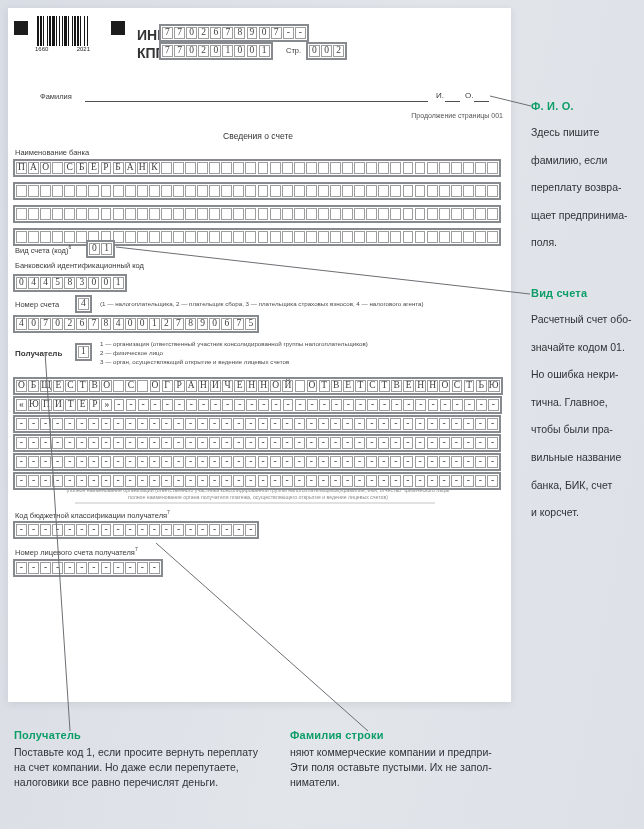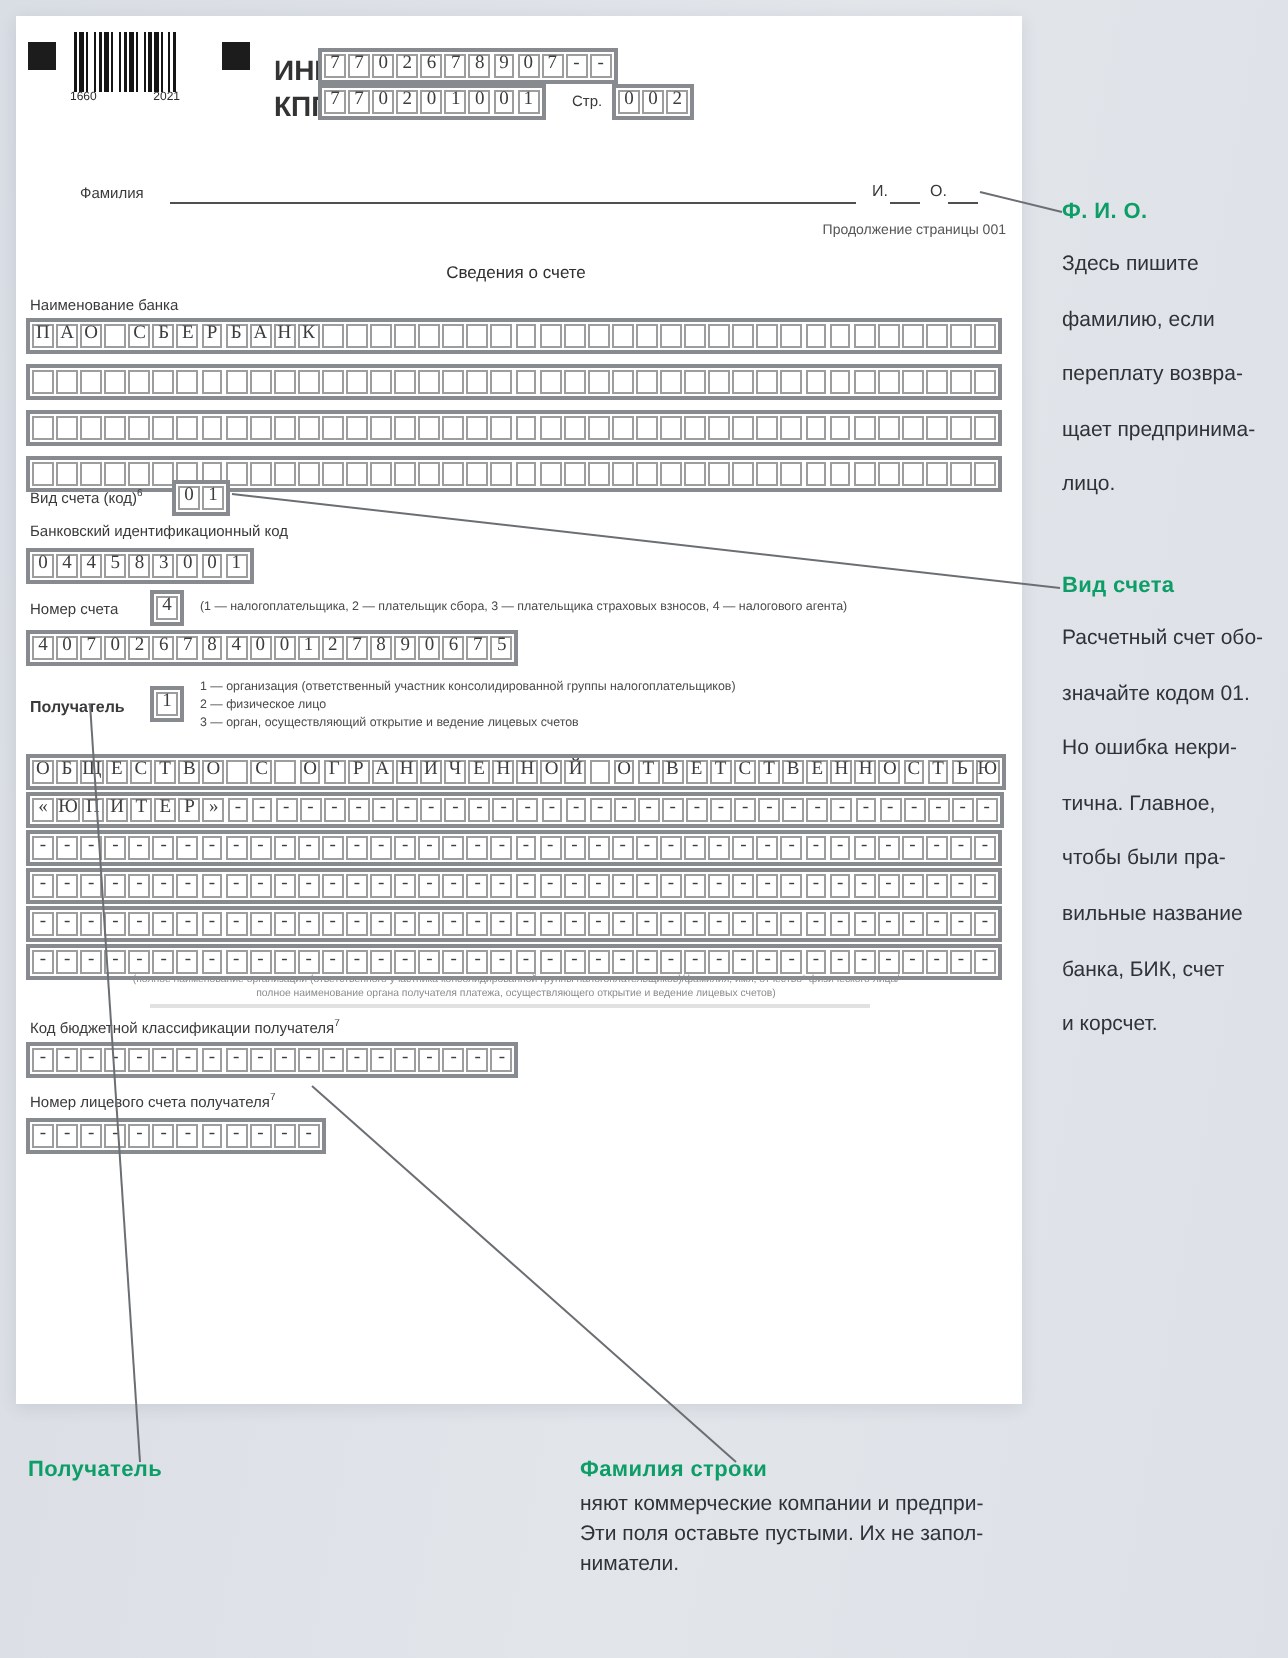--- a/index.html
+++ b/index.html
@@ -637,40 +637,45 @@
   <line x1="156" y1="543" x2="368" y2="731" stroke="#6b6f73" stroke-width="1"></line>
 </svg>
 
 <div class="abs side" style="left:531px;top:100px;width:108px;">
   <div class="ann-title">Ф. И. О.</div>
   <div>
       <div class="ann-line">Здесь пишите</div>
       <div class="ann-line">фамилию, если</div>
       <div class="ann-line">переплату возвра-</div>
       <div class="ann-line">щает предпринима-</div>
-      <div class="ann-line">лицо.</div>
+      <div class="ann-line">поля.</div>
     </div>
 </div>
 
 <div class="abs side" style="left:531px;top:287px;width:108px;">
   <div class="ann-title">Вид счета</div>
   <div>
       <div class="ann-line">Расчетный счет обо-</div>
       <div class="ann-line">значайте кодом 01.</div>
       <div class="ann-line">Но ошибка некри-</div>
       <div class="ann-line">тична. Главное,</div>
       <div class="ann-line">чтобы были пра-</div>
       <div class="ann-line">вильные название</div>
       <div class="ann-line">банка, БИК, счет</div>
       <div class="ann-line">и корсчет.</div>
     </div>
 </div>
 
 <div class="abs bottom" style="left:14px;top:729px;width:275px;">
   <div class="ann-title">Получатель</div>
+  <div>
+      <div class="ann-line">Поставьте код 1, если просите вернуть переплату</div>
+      <div class="ann-line">на счет компании. Но даже если перепутаете,</div>
+      <div class="ann-line">налоговики все равно перечислят деньги.</div>
+    </div>
 </div>
 
 <div class="abs bottom" style="left:290px;top:729px;width:250px;">
   <div class="ann-title">Фамилия строки</div>
   <div>
       <div class="ann-line">няют коммерческие компании и предпри-</div>
       <div class="ann-line">Эти поля оставьте пустыми. Их не запол-</div>
       <div class="ann-line">ниматели.</div>
     </div>
 </div>

